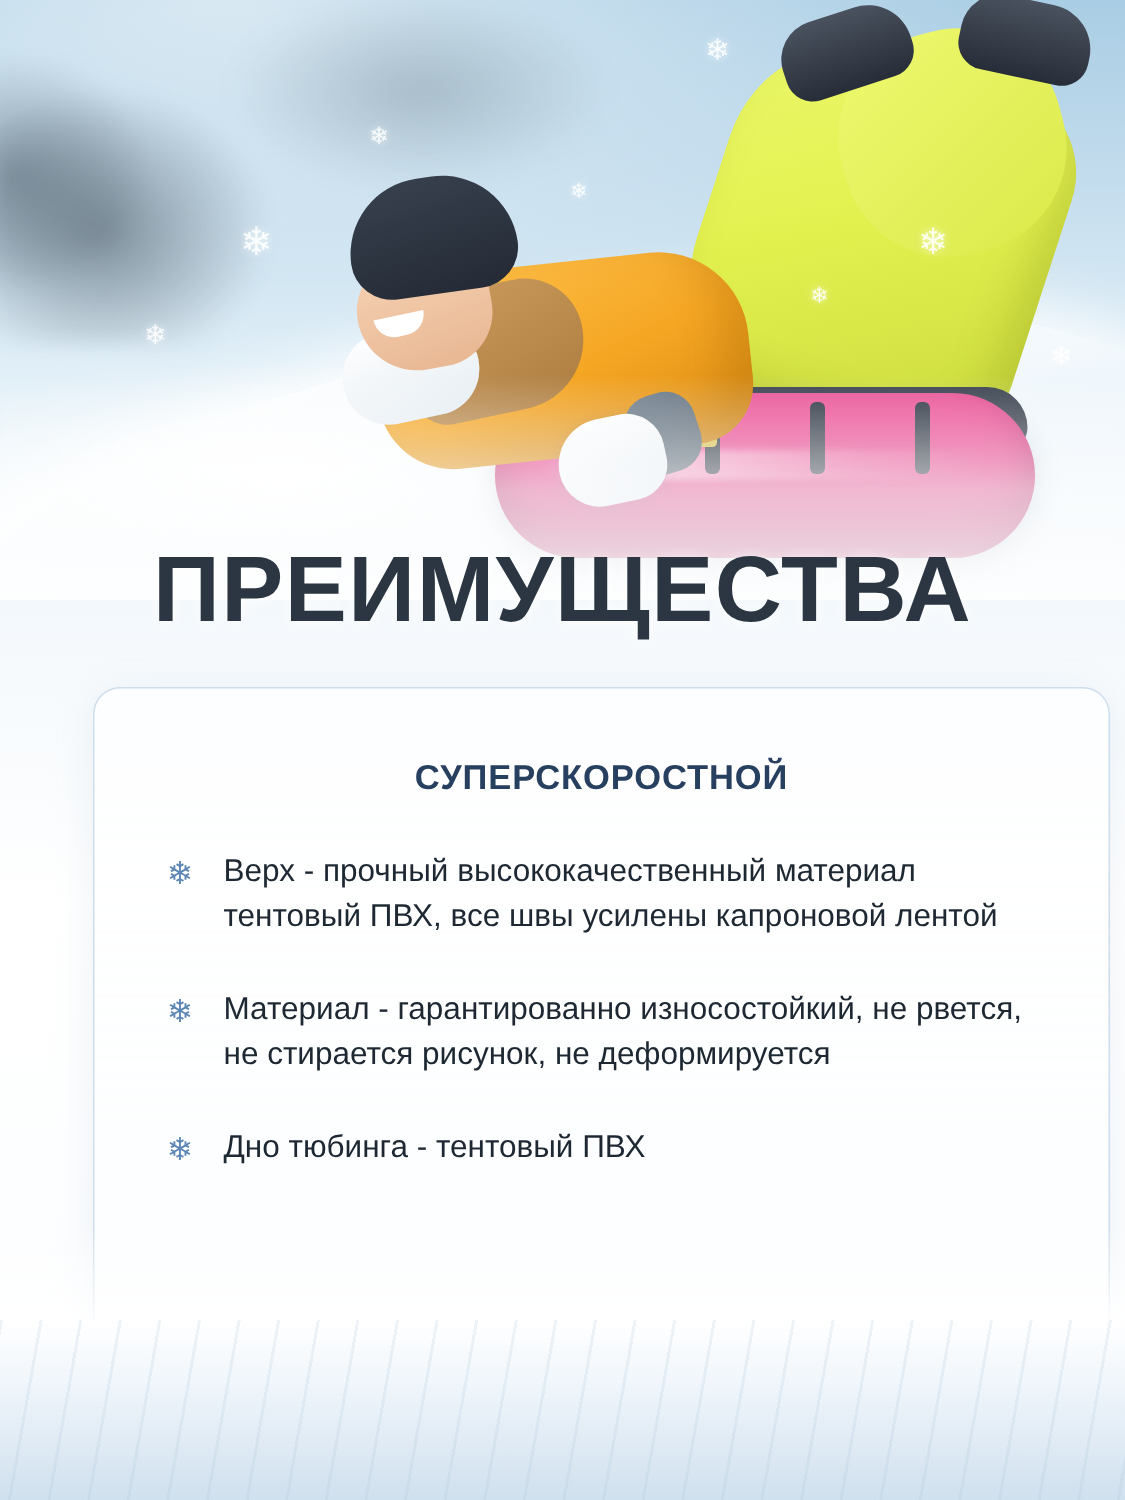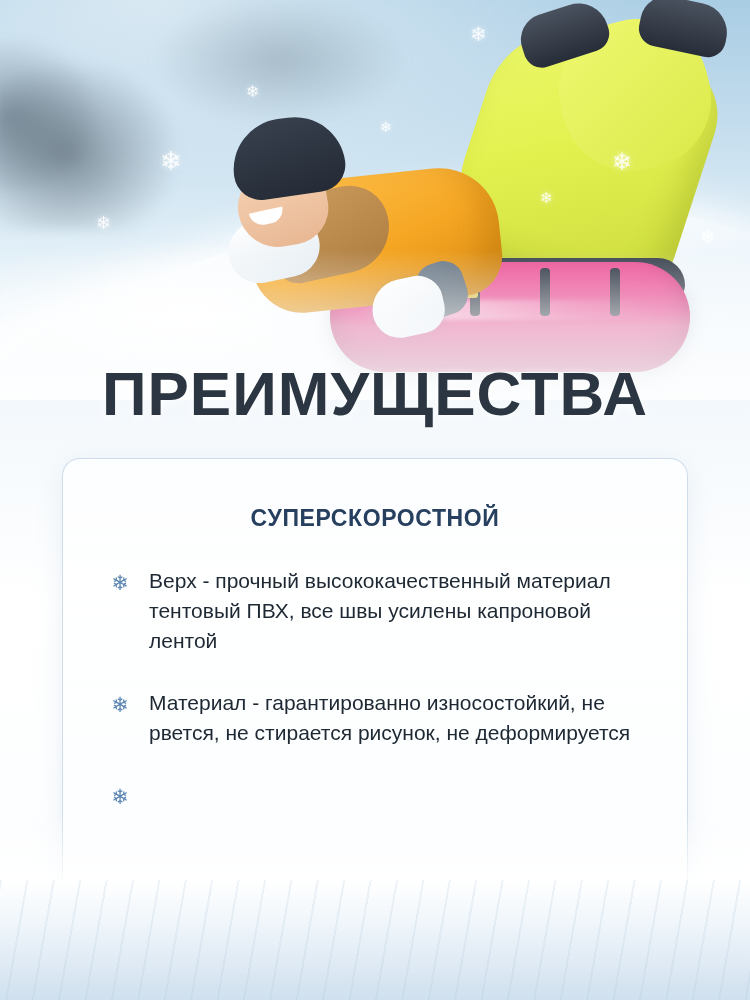--- a/index.html
+++ b/index.html
@@ -219,21 +219,21 @@
     letter-spacing: 1px;
     color: #2b3642;
     font-family: "Liberation Sans", sans-serif;
     text-shadow: 0 2px 10px rgba(255,255,255,0.9);
   }
 
   
   .card {
     position: absolute;
     left: 62px; top: 458px;
-    width: 626px;
+    width: 678px;
     height: 468px;
     background: linear-gradient(180deg, rgba(255,255,255,0.72) 0%, rgba(250,253,255,0.55) 100%);
     border: 1px solid rgba(190,210,228,0.75);
     border-radius: 18px;
     box-shadow: 0 6px 26px rgba(150,175,200,0.18);
     backdrop-filter: blur(2px);
   }
   .card-title {
     margin-top: 46px;
     text-align: center;
@@ -347,19 +347,20 @@
       <li class="feature">
         <span class="sf">❄</span>
         <span class="txt"><b>Верх</b><span> - прочный высококачественный материал тентовый ПВХ, все швы усилены капроновой лентой</span></span>
       </li>
       <li class="feature">
         <span class="sf">❄</span>
         <span class="txt"><b>Материал</b><span> - гарантированно износостойкий, не рвется, не стирается рисунок, не деформируется</span></span>
       </li>
       <li class="feature">
         <span class="sf">❄</span>
+        <span class="txt"><b>Дно тюбинга</b><span> - тентовый ПВХ</span></span>
       </li>
     </ul>
   </div>
 
   <div class="bottom-fade"></div>
   <div class="bottom"></div>
 </div>
 
 </body></html>

